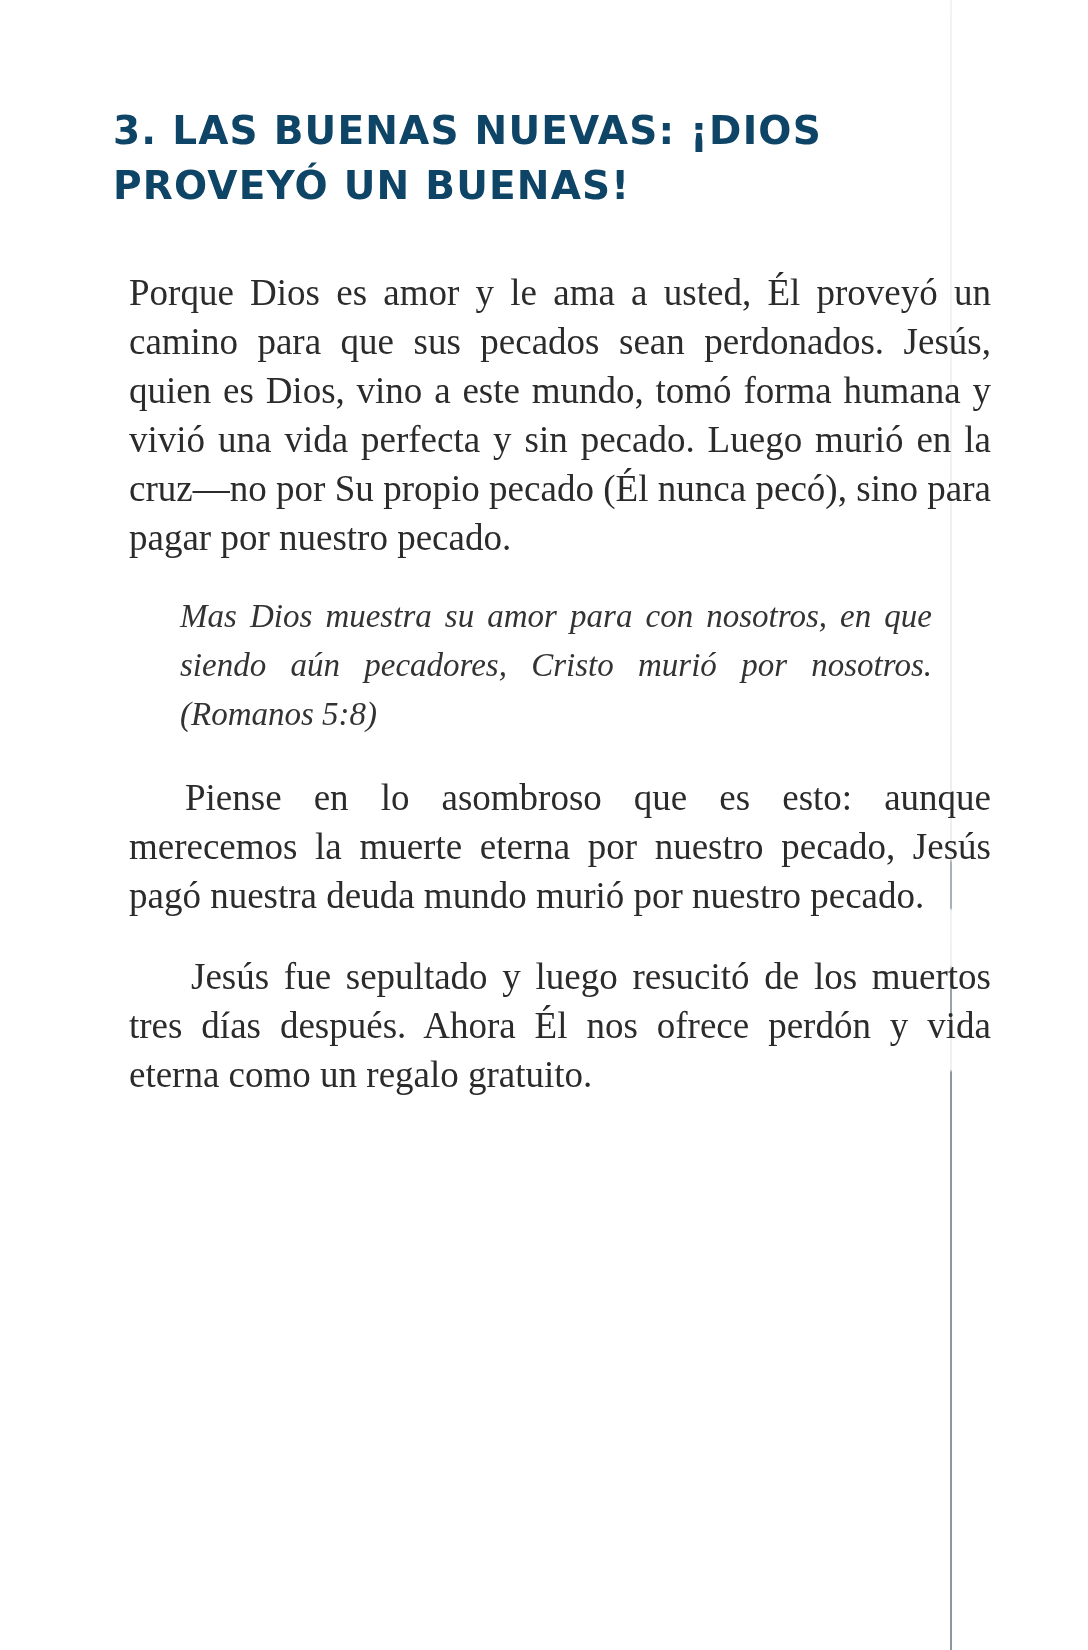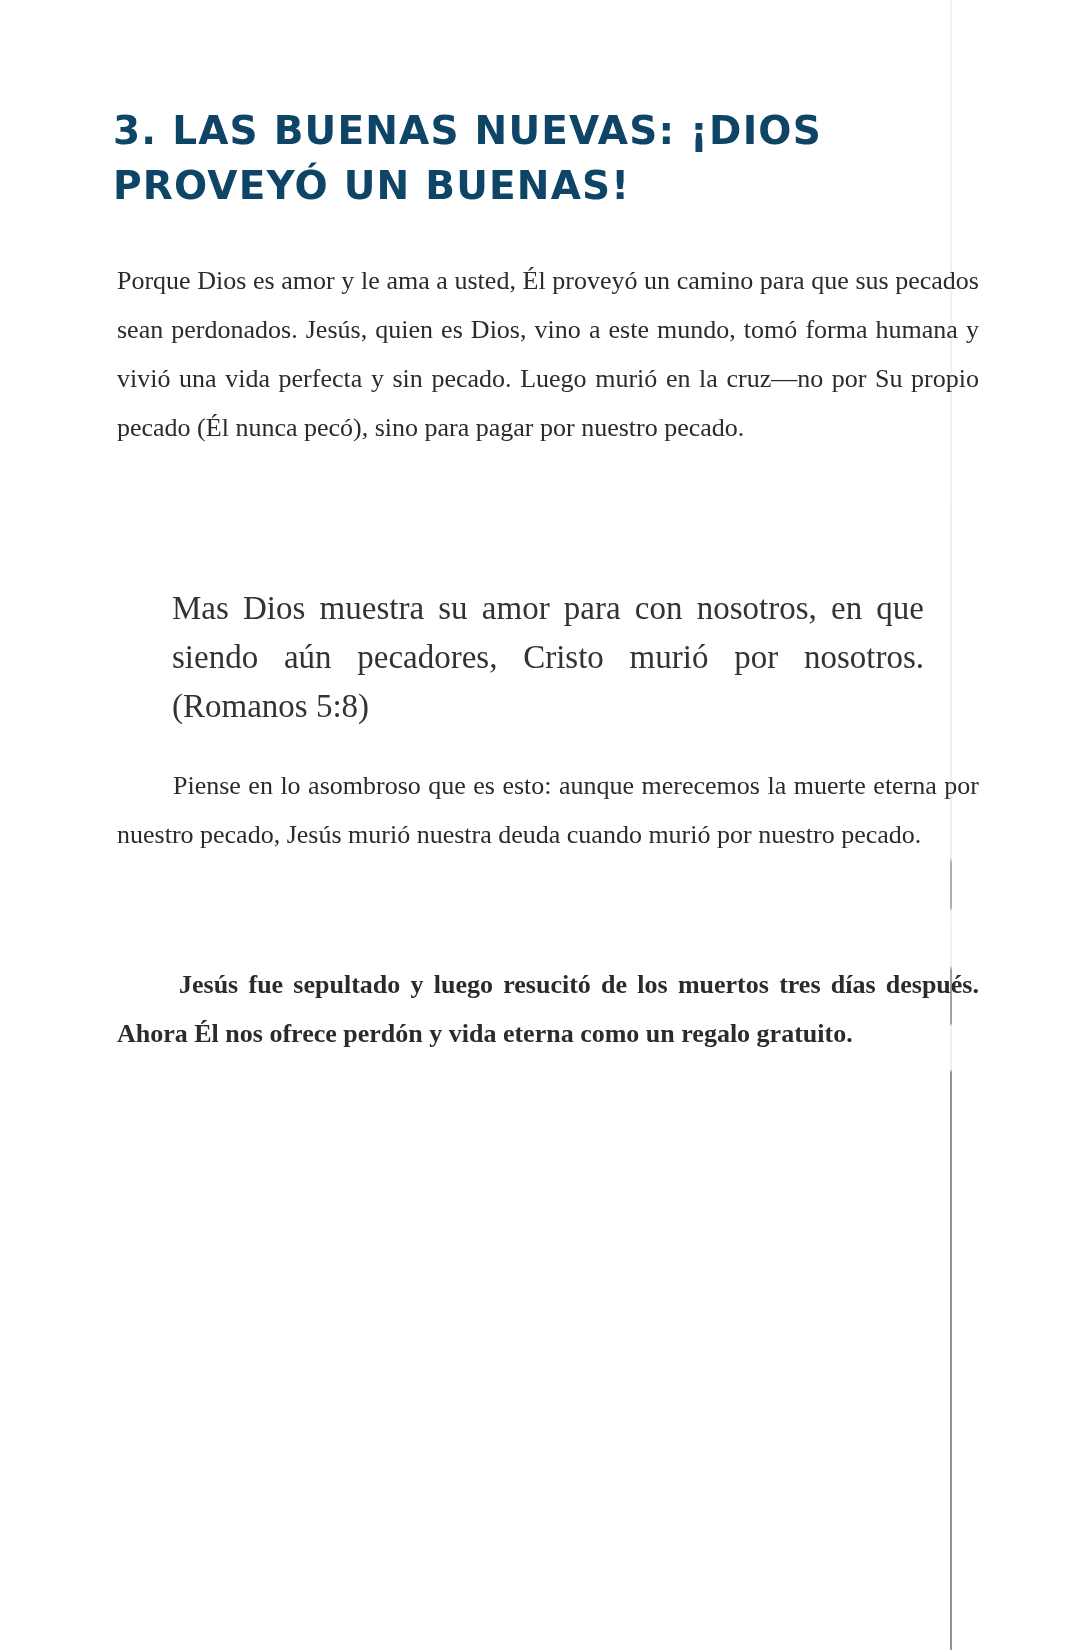--- a/index.html
+++ b/index.html
@@ -42,37 +42,38 @@
     font-weight: bold;
     font-size: 39px;
     line-height: 55px;
     letter-spacing: 1.2px;
     color: #0e4466;
   }
   .p {
     position: absolute;
     left: 113px;
     width: 862px;
-    margin: 4px;
+    margin: 16px;
     font-family: "Liberation Serif", serif;
-    font-size: 26px;
+    font-size: 37px;
     line-height: 49px;
     text-align: justify;
     text-align-last: left;
     color: #2b2b2b;
   }
   .p.indent {
     text-indent: 56px;
   }
   .quote {
     position: absolute;
     left: 168px;
     width: 752px;
-    margin: 4px;
+    margin: 12px;
     font-family: "Liberation Serif", serif;
+    font-style: italic;
     font-size: 33px;
     line-height: 49px;
     text-align: justify;
     text-align-last: left;
     color: #333333;
   }
   .line { display: block; }
 </style>
 </head>
 <body>
@@ -83,19 +84,19 @@
 
   <h1 class="heading">
     <span class="line">3. LAS BUENAS NUEVAS: ¡DIOS</span>
     <span class="line">PROVEYÓ UN BUENAS!</span>
   </h1>
 
   <p class="p" style="top:252px;">Porque Dios es amor y le ama a usted, Él proveyó un camino para que sus pecados sean perdonados. Jesús, quien es Dios, vino a este mundo, tomó forma humana y vivió una vida perfecta y sin pecado. Luego murió en la cruz—no por Su propio pecado (Él nunca pecó), sino para pagar por nuestro pecado.</p>
 
   <p class="quote" style="top:580px;">Mas Dios muestra su amor para con nosotros, en que siendo aún pecadores, Cristo murió por nosotros. (Romanos 5:8)</p>
 
-  <p class="p indent" style="top:757px;">Piense en lo asombroso que es esto: aunque merecemos la muerte eterna por nuestro pecado, Jesús murió nuestra deuda cuando murió por nuestro pecado.</p>
+  <p class="p indent" style="top:757px;">Piense en lo asombroso que es esto: aunque merecemos la muerte eterna por nuestro pecado, Jesús pagó nuestra deuda mundo murió por nuestro pecado.</p>
 
-  <p class="p indent" style="top:956px; text-indent:62px;font-weight:bold;">Jesús fue sepultado y luego resucitó de los muertos tres días después. Ahora Él nos ofrece perdón y vida eterna como un regalo gratuito.</p>
+  <p class="p indent" style="top:936px; text-indent:62px;">Jesús fue sepultado y luego resucitó de los muertos tres días después. Ahora Él nos ofrece perdón y vida eterna como un regalo gratuito.</p>
 
 
 
 </div>
 
 </body></html>

